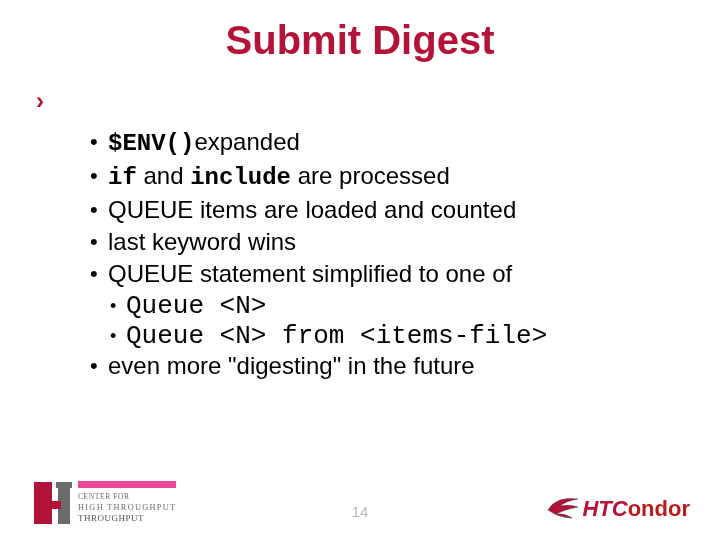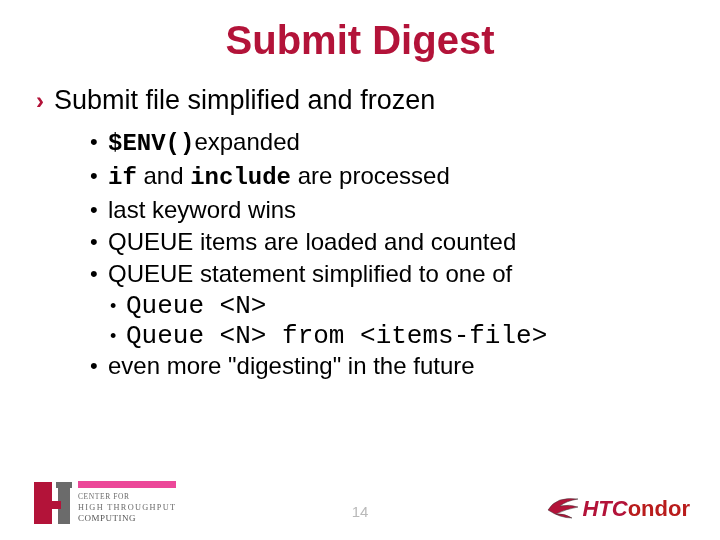--- a/index.html
+++ b/index.html
@@ -167,35 +167,34 @@
 </style>
 </head>
 <body>
 
 <div class="slide">
 
   <h1 class="title">Submit Digest</h1>
 
   <div class="lvl1">
     <span class="chevron">›</span>
-    <span>Submit file simplified and frozen</span>
   </div>
 
   <div class="lvl2-wrap">
 
     <div class="lvl2">
       <span class="mono">$ENV()</span><span>expanded</span>
     </div>
 
     <div class="lvl2">
       <span class="mono">if</span><span> and </span><span class="mono">include</span><span> are processed</span>
     </div>
 
+    <div class="lvl2">QUEUE items are loaded and counted</div>
     <div class="lvl2">last keyword wins</div>
-    <div class="lvl2">QUEUE items are loaded and counted</div>
     <div class="lvl2">QUEUE statement simplified to one of</div>
 
     <div class="lvl3-wrap">
       <div class="lvl3">Queue &lt;N&gt;</div>
       <div class="lvl3">Queue &lt;N&gt; from &lt;items-file&gt;</div>
     </div>
 
     <div class="lvl2">even more "digesting" in the future</div>
   </div>
 
@@ -204,21 +203,21 @@
   <div class="logo-left">
     <div class="h-mark">
       <div class="h-red"></div>
       <div class="h-gray"></div>
       <div class="h-t"></div>
       <div class="h-bar"></div>
     </div>
     <div class="text">
       <div class="l1">CENTER FOR</div>
       <div class="l2">HIGH THROUGHPUT</div>
-      <div class="l3">COMPUTING</div>
+      <div class="l3">THROUGHPUT</div>
     </div>
   </div>
 
   <div class="logo-right">
     <div class="condor-wing">
       <svg class="wing-shape" width="34" height="26" viewBox="0 0 34 26">
         <path d="M2 14 Q10 0 32 3 Q20 5 14 10 Q24 8 32 11 Q20 13 10 18 Q18 17 26 22 Q14 22 2 14 Z" fill="#b31339" stroke="#3a3a3a" stroke-width="0.5"></path>
       </svg>
     </div>
     <div class="condor-text"><span class="ht">HTC</span><span class="cd">ondor</span></div>

